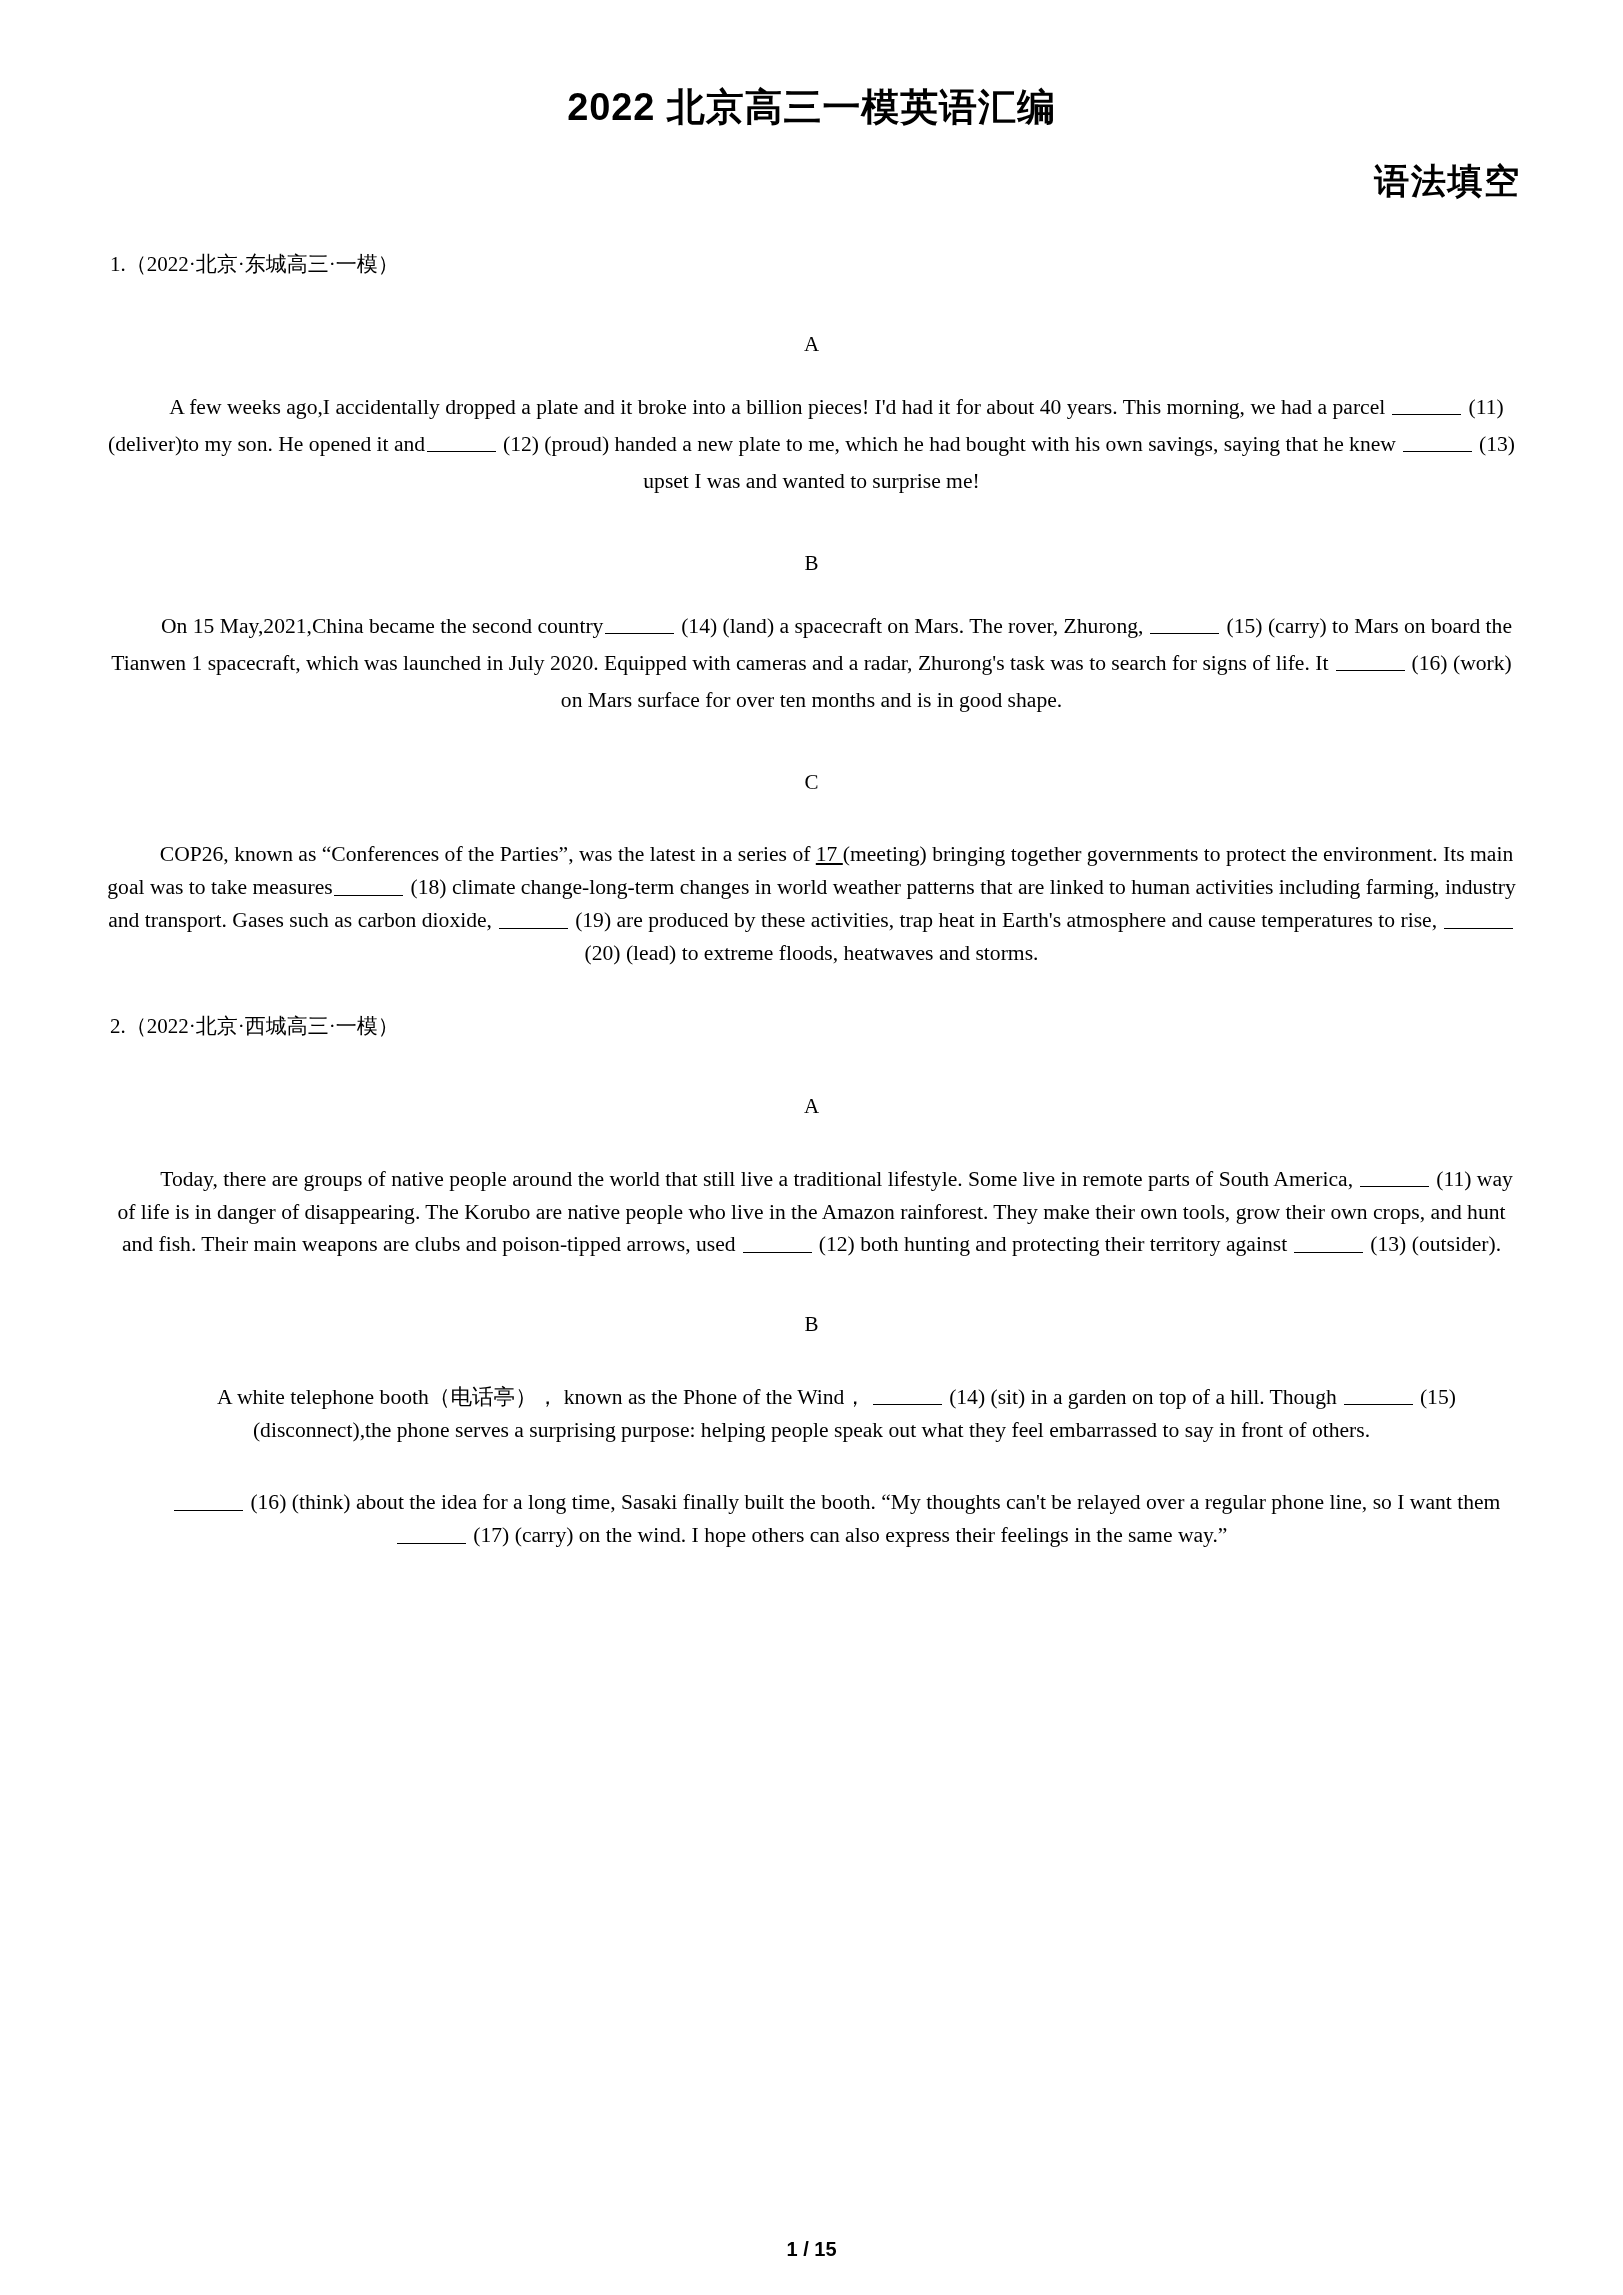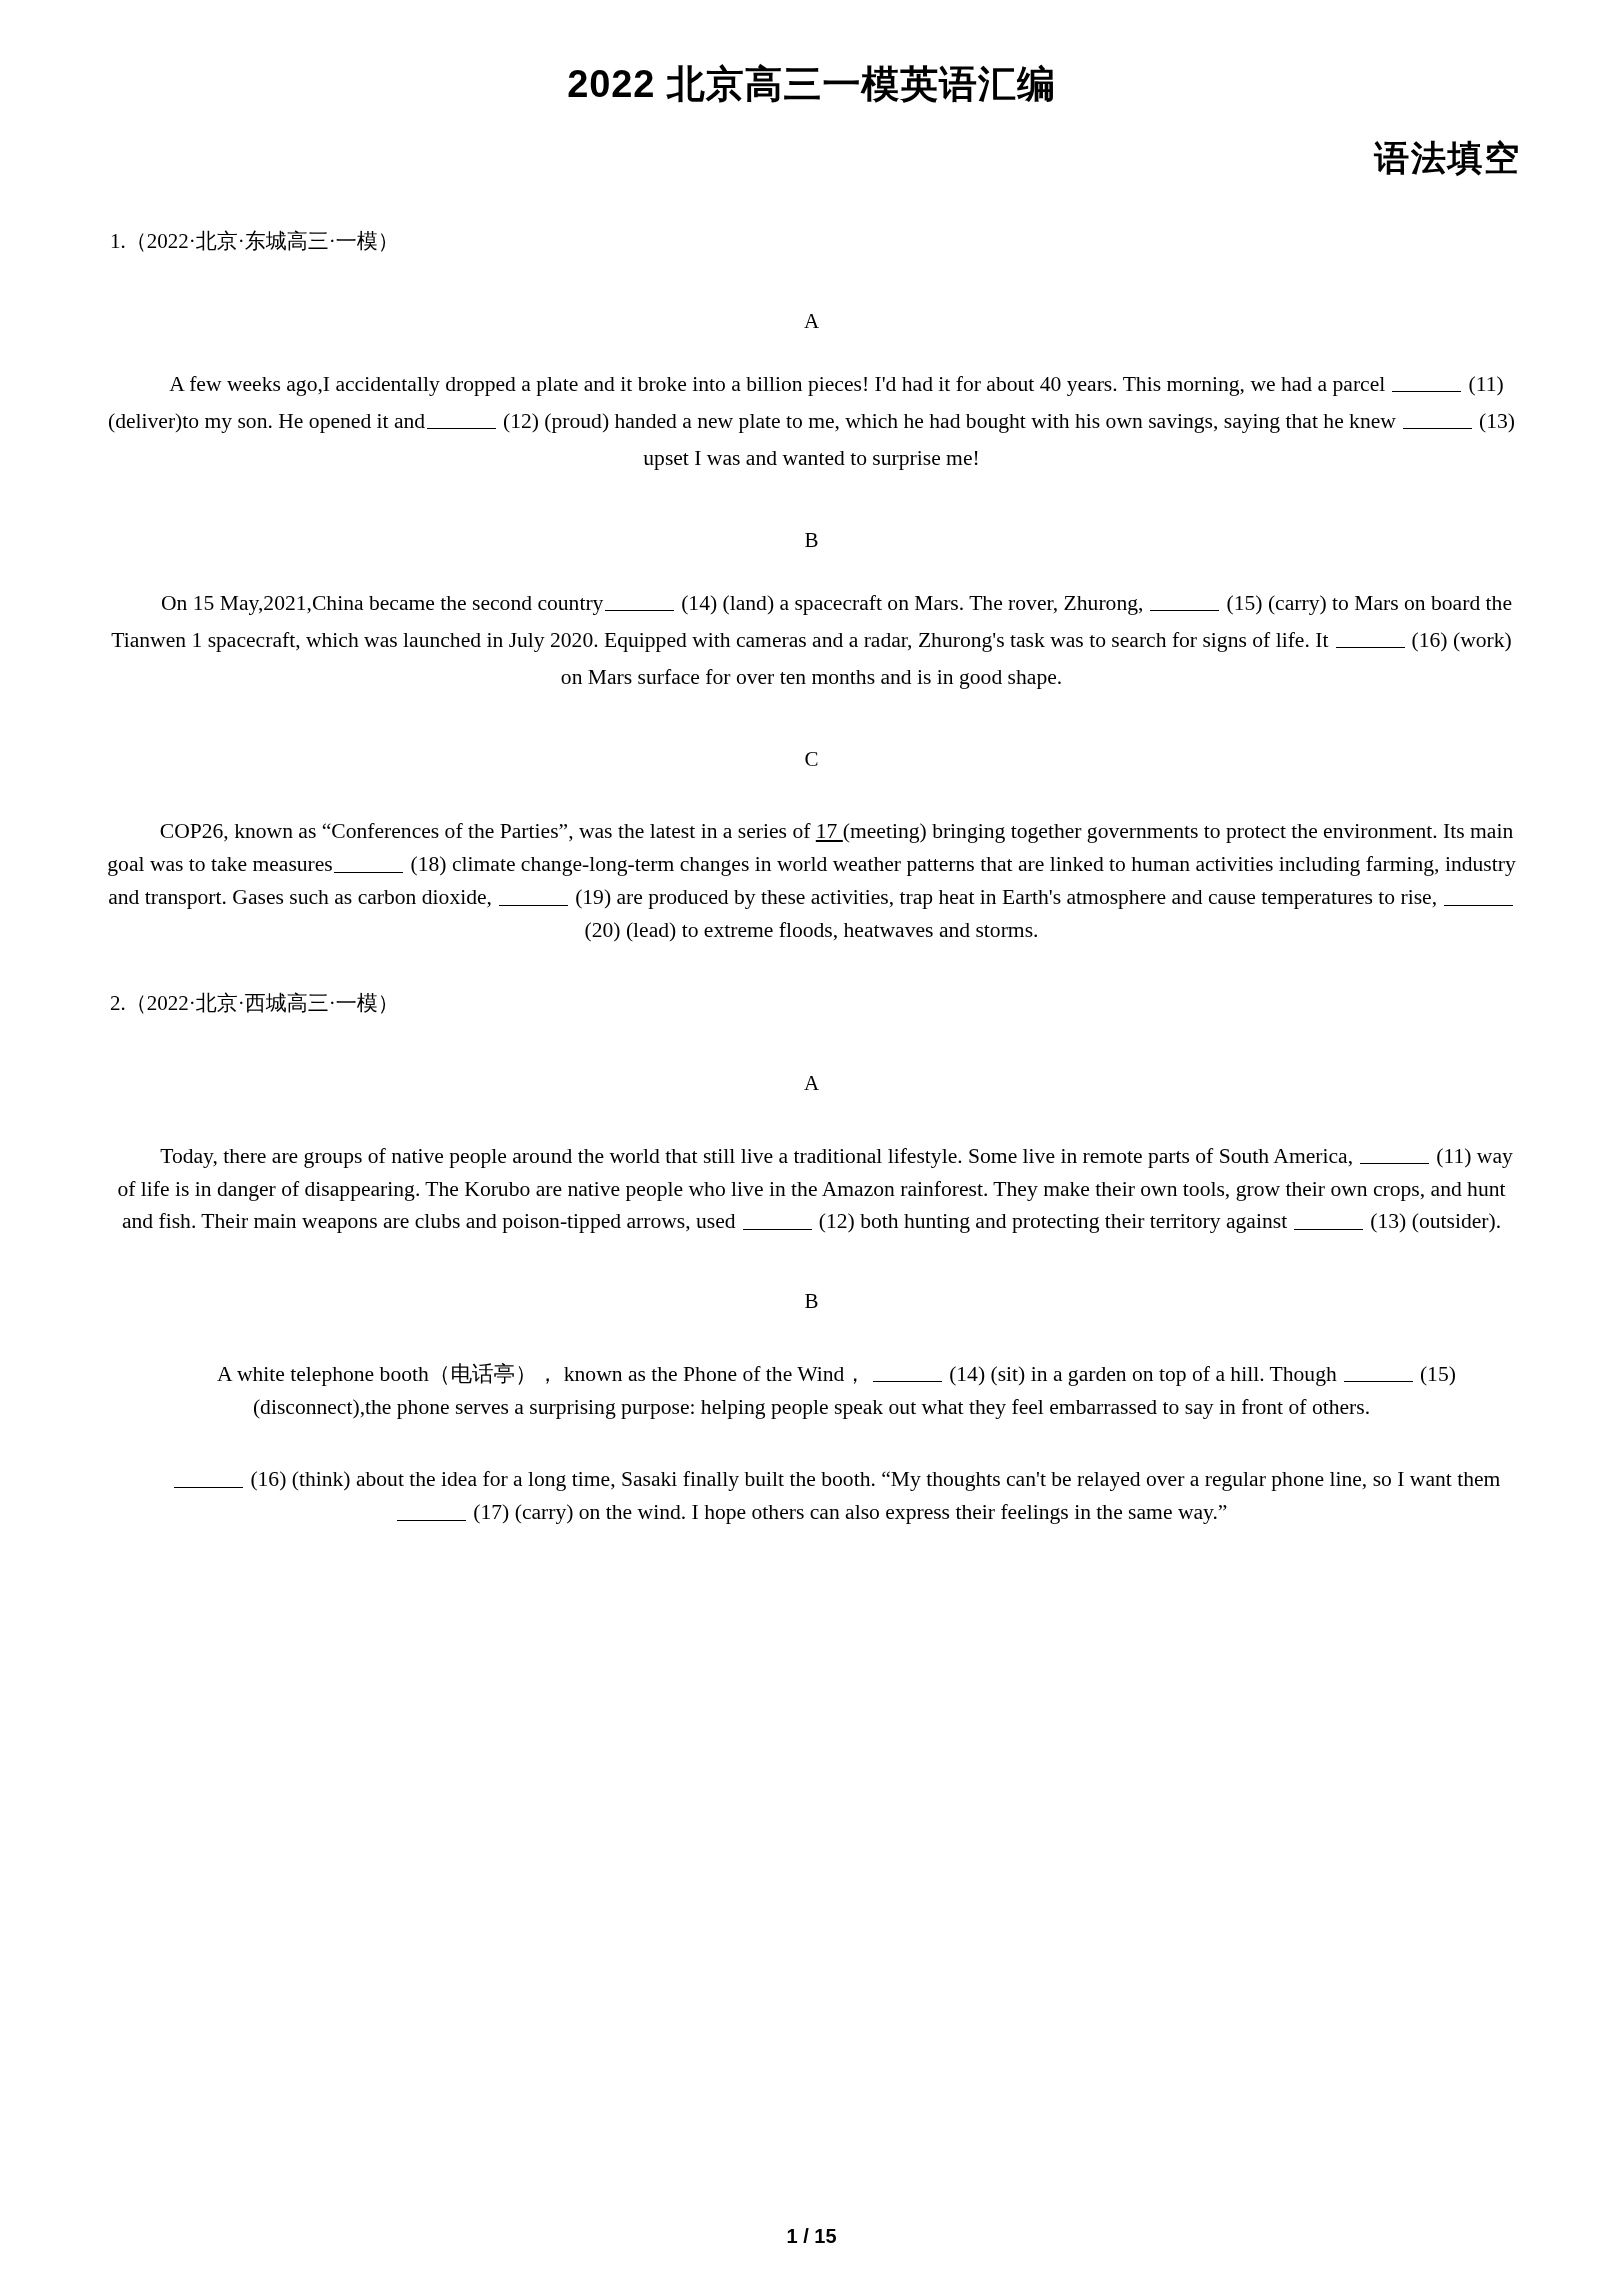--- a/index.html
+++ b/index.html
@@ -9,21 +9,21 @@
   }
   body {
     width: 1623px;
     font-family: "Liberation Serif", serif;
     color: #000000;
   }
   .page {
     width: 1623px;
     min-height: 2295px;
     box-sizing: border-box;
-    padding: 37px 102px 35px 102px;
+    padding: 60px 102px 35px 102px;
     position: relative;
   }
   .doc-title {
     text-align: center;
     font-family: "Liberation Sans", sans-serif;
     font-weight: bold;
     font-size: 38px;
     letter-spacing: 0.9px;
     margin: 19px 0 0 0;
     line-height: 1.5;
@@ -70,21 +70,21 @@
     vertical-align: -1.7px;
     margin: 0 1.7px;
   }
   .u-num {
     text-decoration: underline;
   }
   .footer {
     position: absolute;
     left: 0;
     right: 0;
-    bottom: 47px;
+    bottom: 34px;
     text-align: center;
     font-family: "Liberation Sans", sans-serif;
     font-weight: bold;
     font-size: 20px;
   }
 </style>
 </head>
 <body>
 
 <div class="page">

